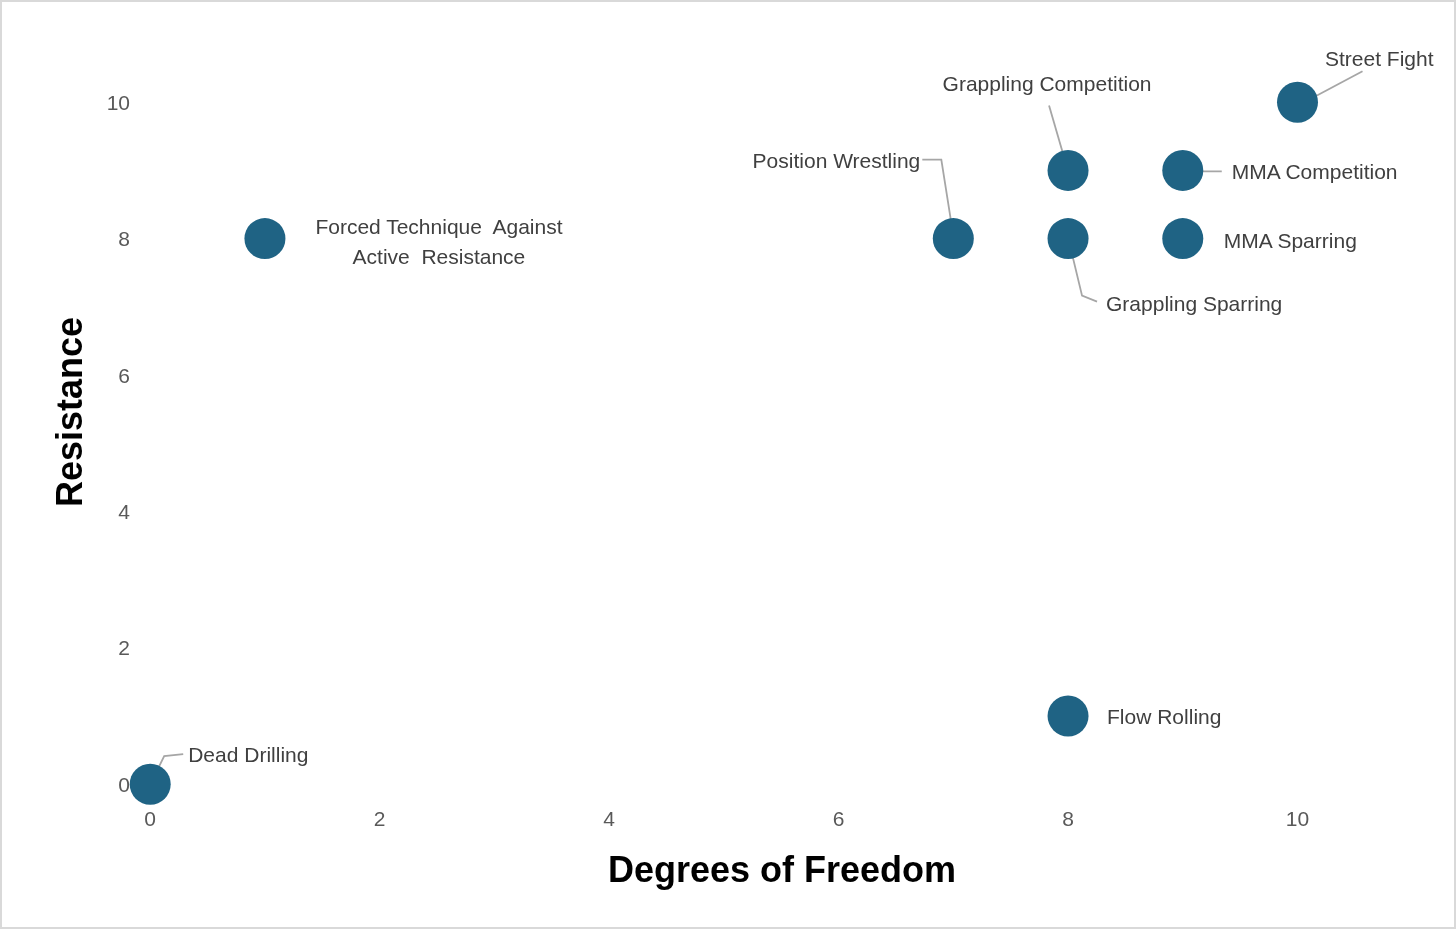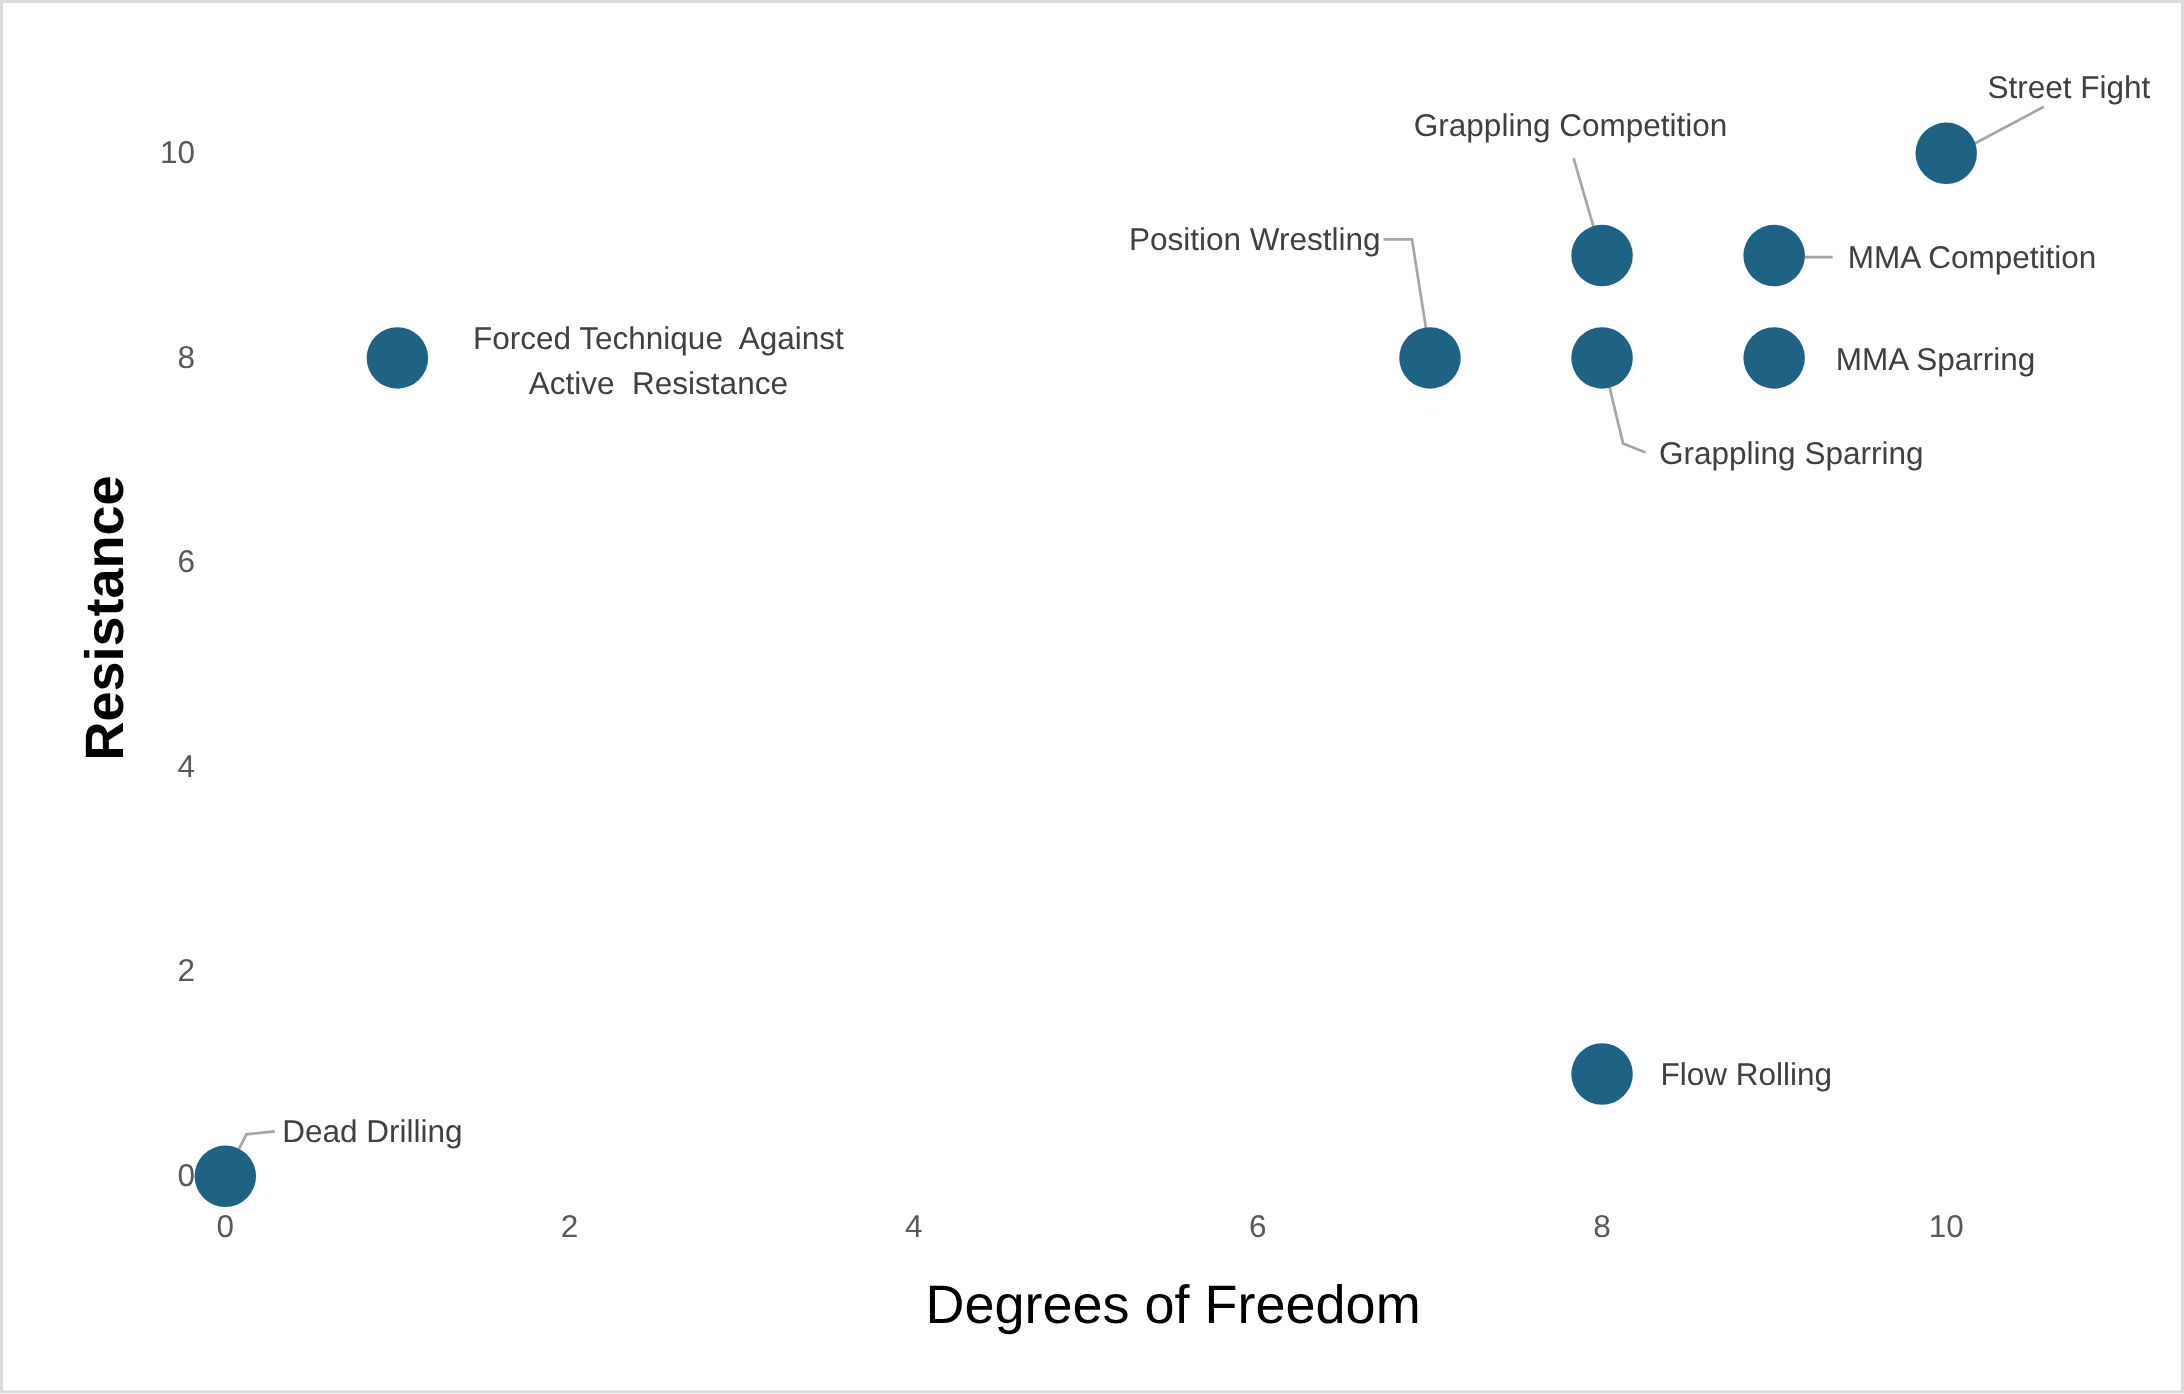--- a/index.html
+++ b/index.html
@@ -21,21 +21,21 @@
     position: absolute;
     left: 0;
     top: 0;
   }
   .axis-title-x {
     position: absolute;
     left: 780px;
     top: 847px;
     transform: translateX(-50%);
     font-size: 36px;
-    font-weight: normal;
+    font-weight: bold;
     color: #000000;
     white-space: nowrap;
     letter-spacing: 0px;
   }
   .axis-title-y {
     position: absolute;
     left: 68px;
     top: 410px;
     transform: translate(-50%, -50%) rotate(-90deg);
     font-size: 36px;

